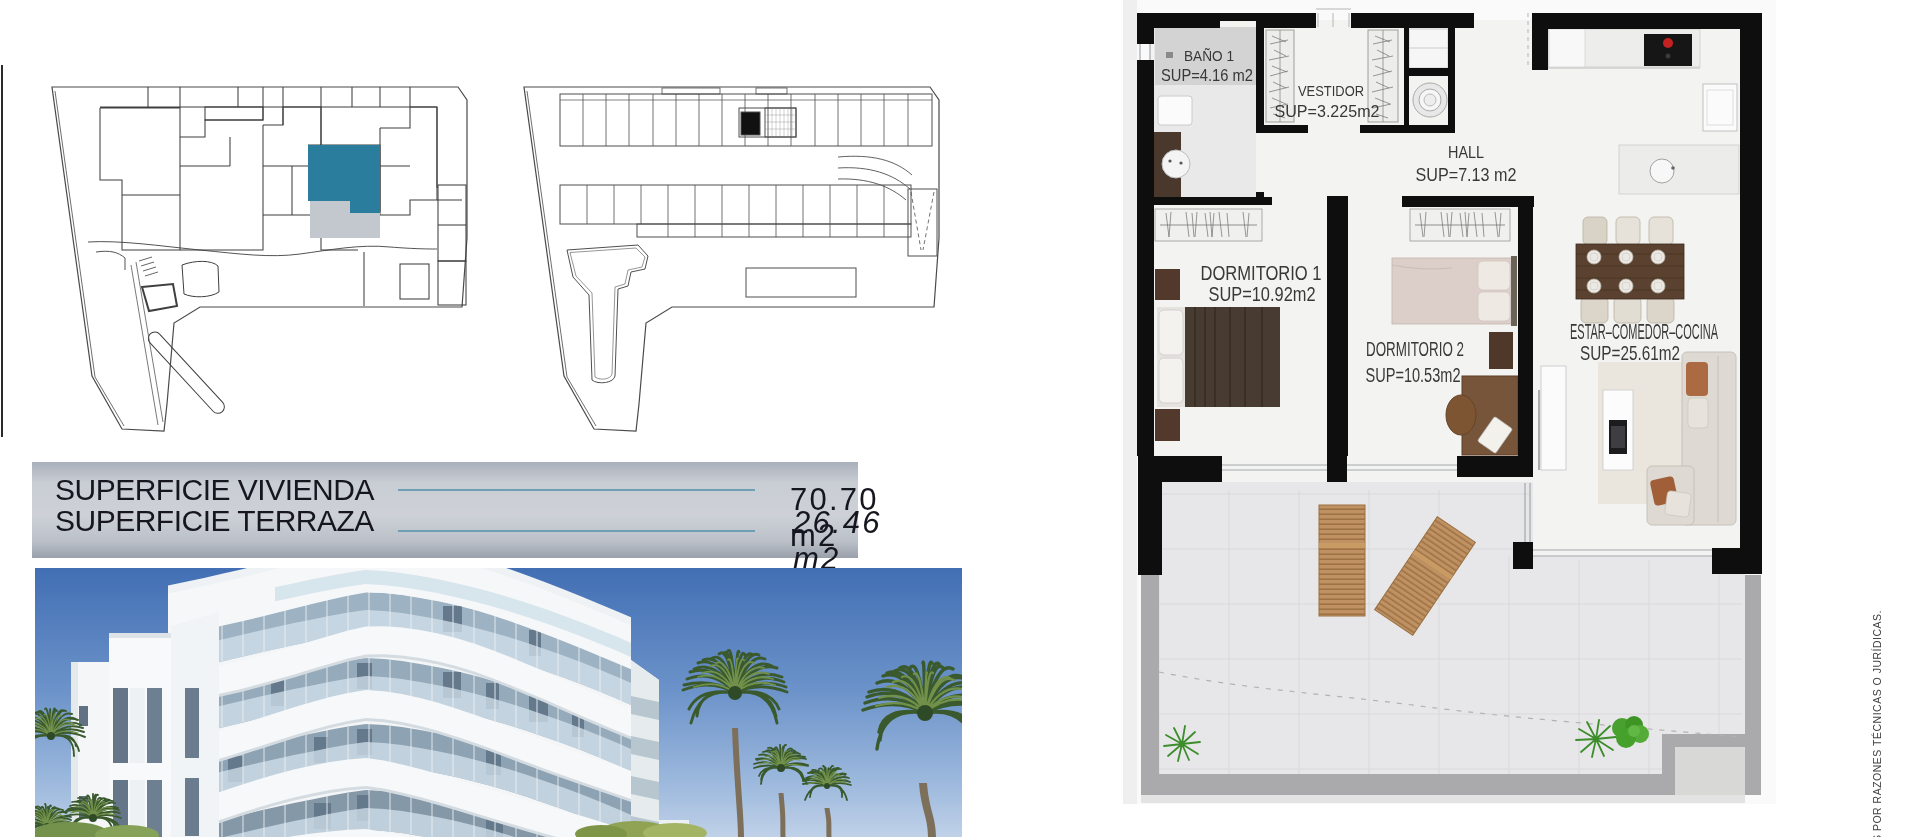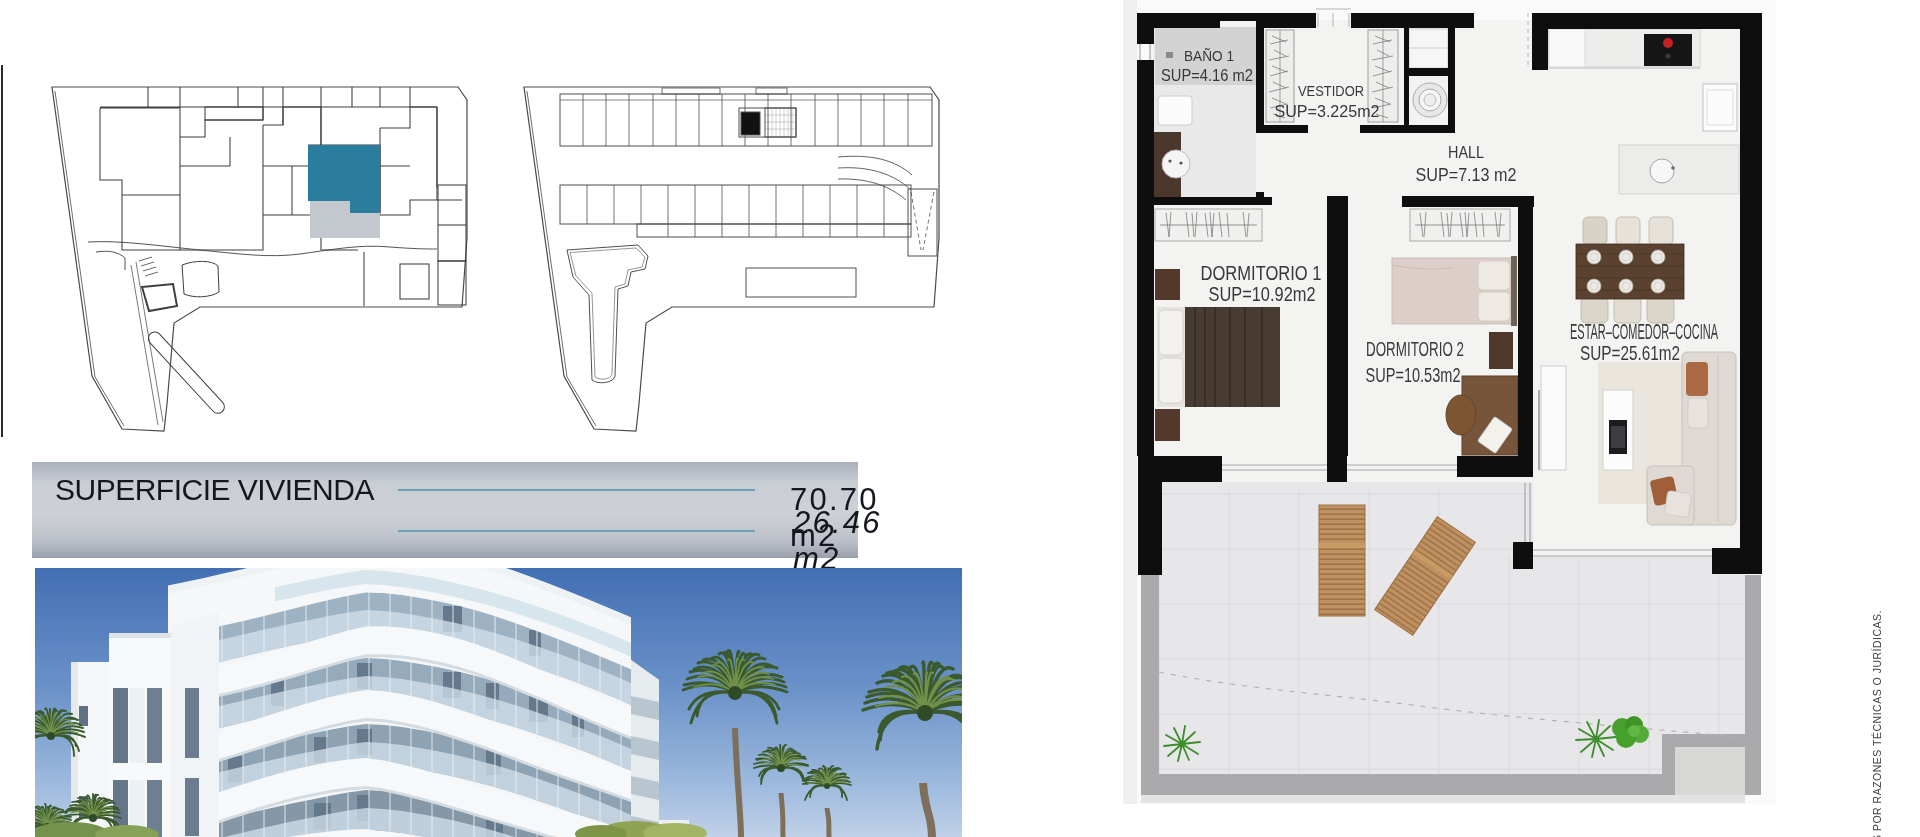--- a/index.html
+++ b/index.html
@@ -15,20 +15,21 @@
   #vtext{position:absolute;left:1871px;top:842px;width:260px;
          transform-origin:0 0;transform:rotate(-90deg);
          font-size:10.5px;color:#3f3f3f;letter-spacing:0.5px;white-space:nowrap;}
 </style>
 </head>
 <body>
 <div id="page">
   <div id="vline"></div>
   <div id="bar">
     <div class="brow" style="top:11px;">SUPERFICIE VIVIENDA</div>
+    <div class="brow" style="top:42px;">SUPERFICIE TERRAZA</div>
     <div class="bline" style="left:366px;top:27px;width:357px;"></div>
     <div class="bline" style="left:366px;top:68px;width:357px;"></div>
     <div class="bval" style="left:758px;top:12px;margin-top:8px;">70.70 m2</div>
     <div class="bval" style="left:761px;top:43px;font-style:italic;">26.46 m2</div>
   </div>
   <svg style="position:absolute;left:40px;top:80px;" width="440" height="380" viewBox="40 80 440 380">
     <g fill="none" stroke="#4a4a4a" stroke-width="1.2">
       <path d="M 52,87 L 458,87 L 467,100 L 467,238 L 462,307 L 200,307 L 174,323 L 167,404 L 164,431 L 122,429 L 92,376 Z" fill="#ffffff"></path>
       <path d="M 55,91 L 95,377 L 124,426" stroke-width="0.8"></path>
     </g>

